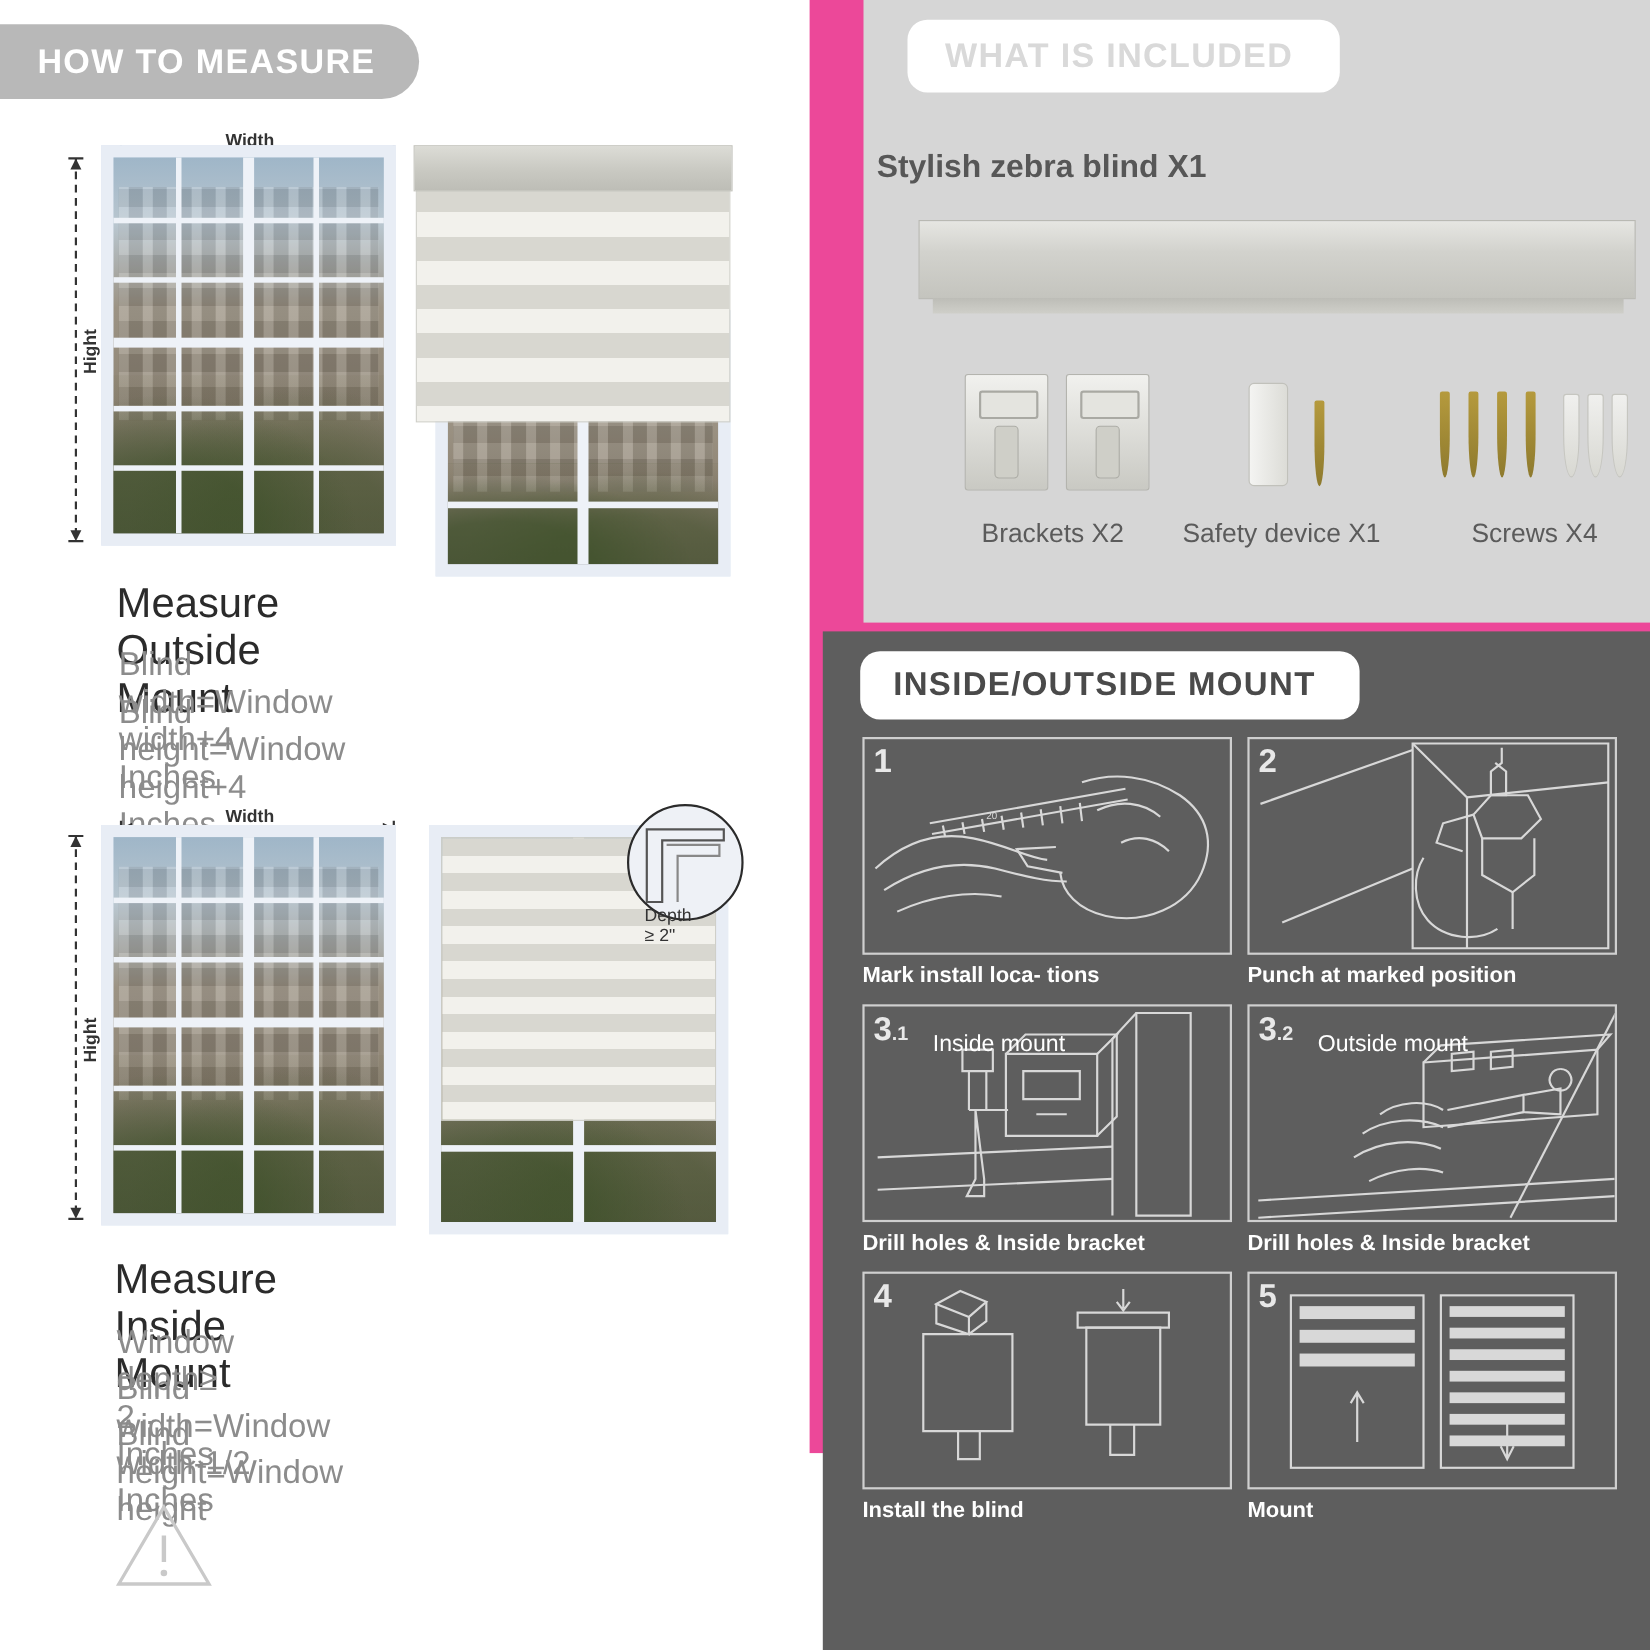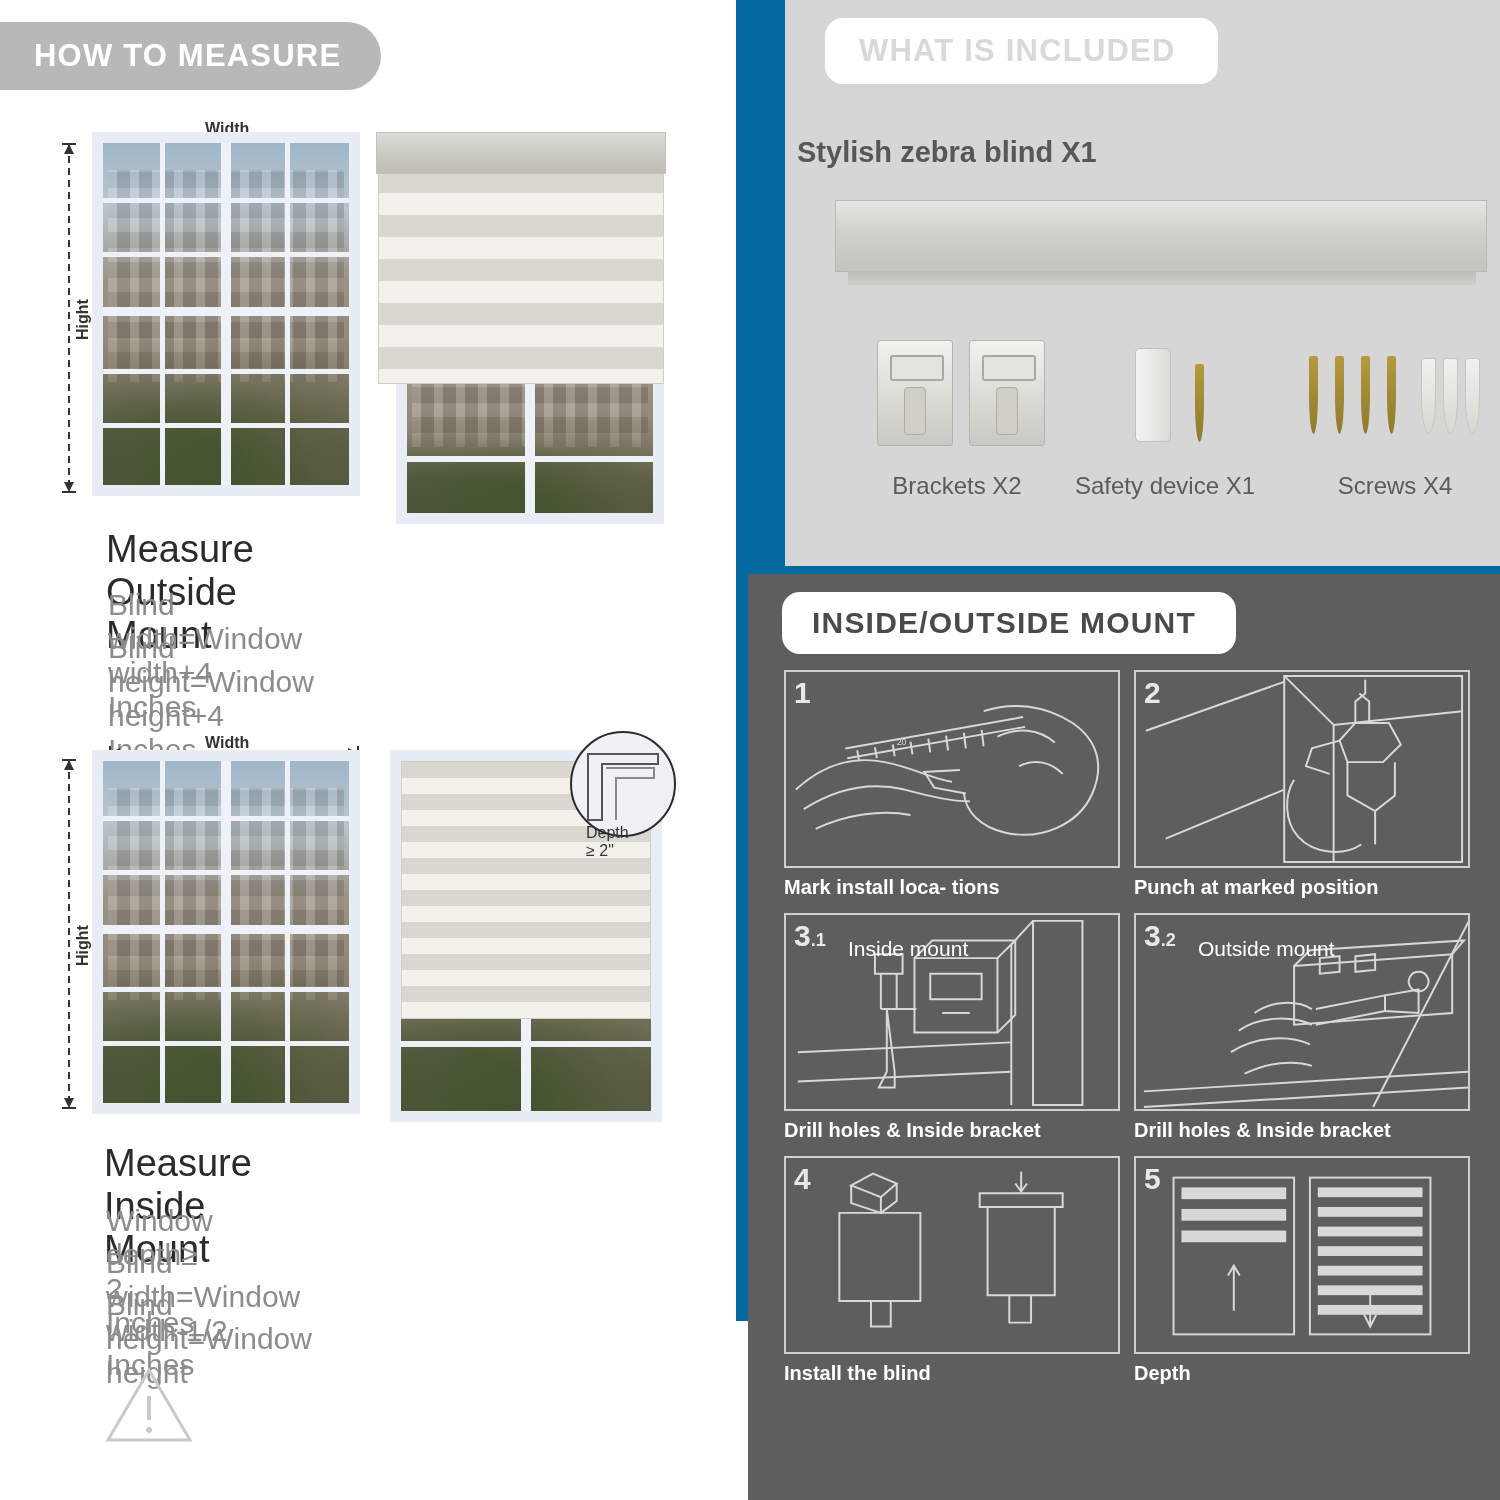--- a/index.html
+++ b/index.html
@@ -11,21 +11,21 @@
     width: 1500px;
     height: 1500px;
     font-family: "Liberation Sans", sans-serif;
     overflow: hidden;
     position: relative;
   }
   .page {
     position: relative;
     width: 1500px;
     height: 1321px;
-    background: #0369a1;
+    background: #ec4899;
     box-sizing: border-box;
   }
 
   
   .left-col {
     position: absolute;
     left: 0; top: 0;
     width: 736px; height: 1500px;
     background: #ffffff;
   }
@@ -603,19 +603,19 @@
                   <rect x="184" y="110" width="106" height="10"></rect>
                   <rect x="184" y="130" width="106" height="10"></rect>
                   <rect x="184" y="150" width="106" height="10"></rect>
                 </g>
                 <path d="M99 156 L99 112 M93 120 L99 110 L105 120"></path>
                 <path d="M237 132 L237 170 M231 160 L237 172 L243 160"></path>
               </g>
             </svg>
           </div>
         </div>
-        <div class="step-cap">Depth</div>
+        <div class="step-cap">Mount</div>
       </div>
 
     </div>
   </div>
 
 </div>
 
 </body></html>

